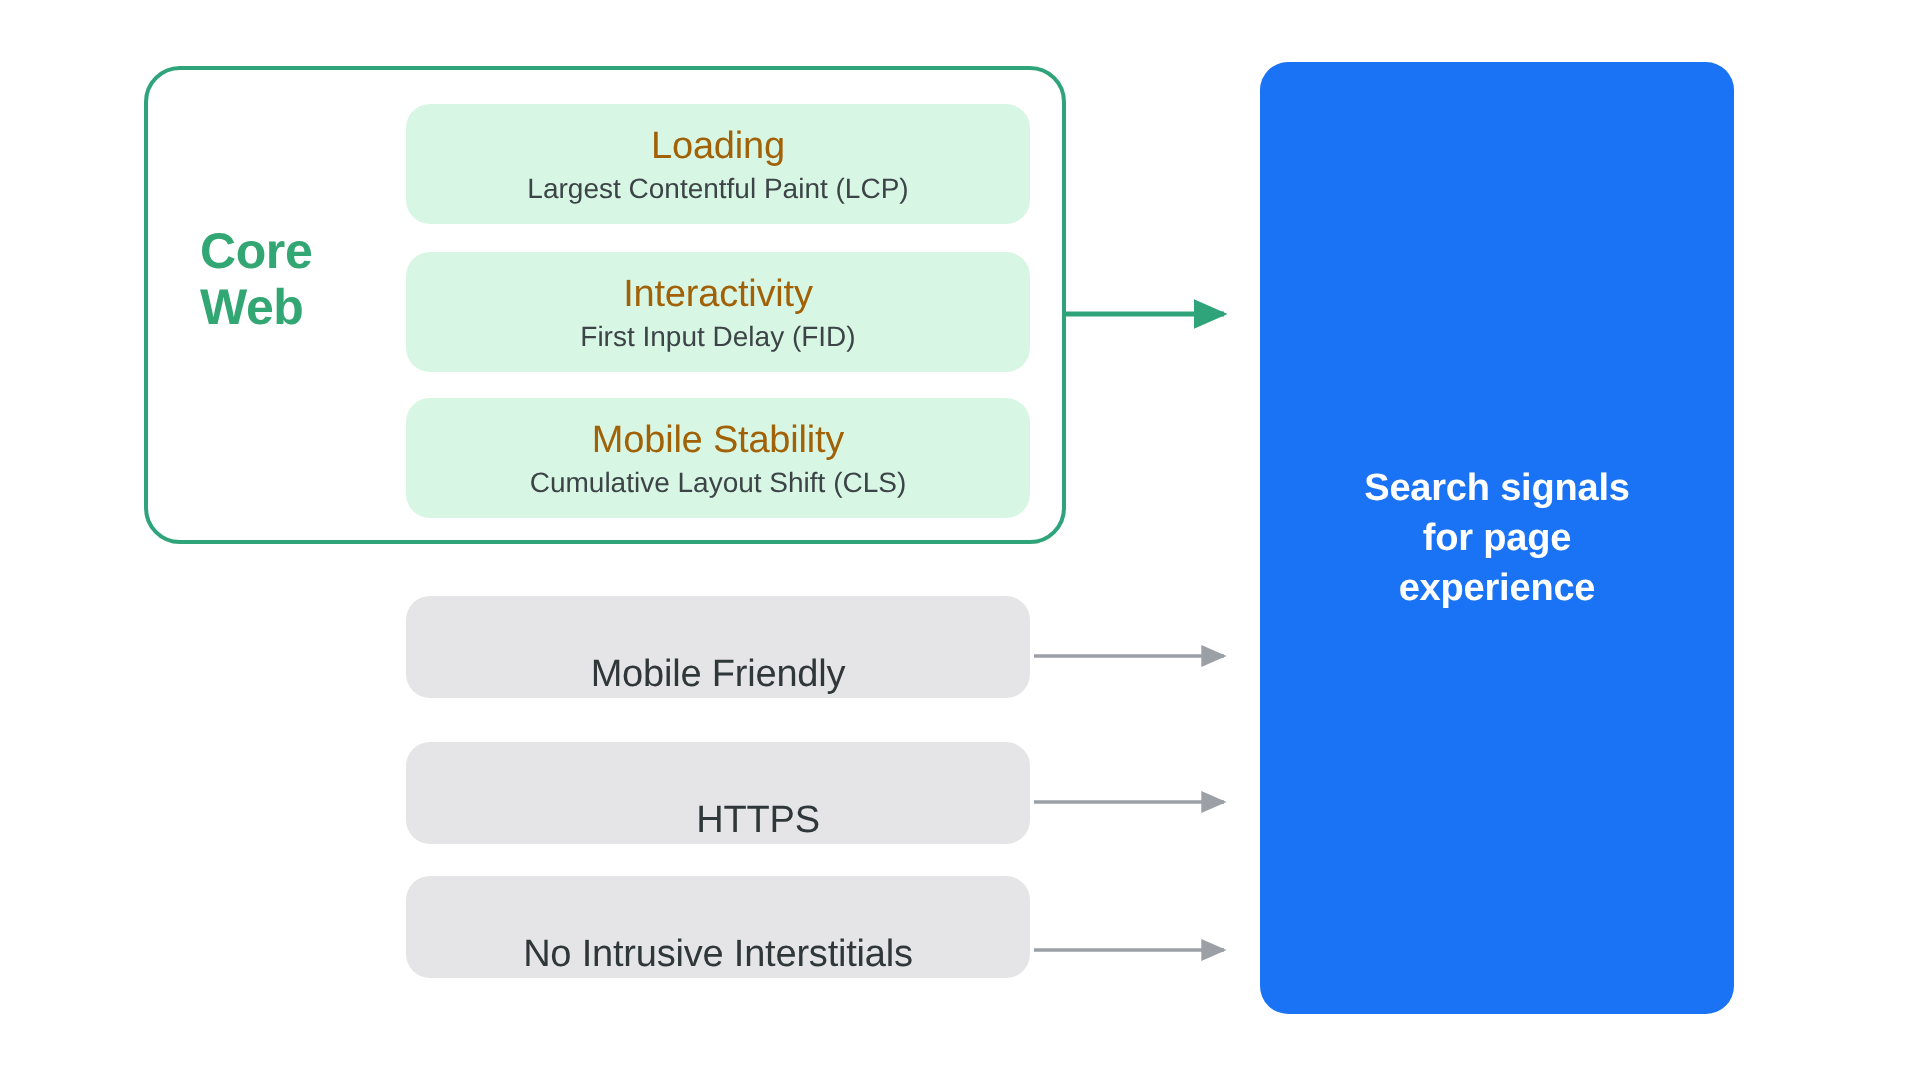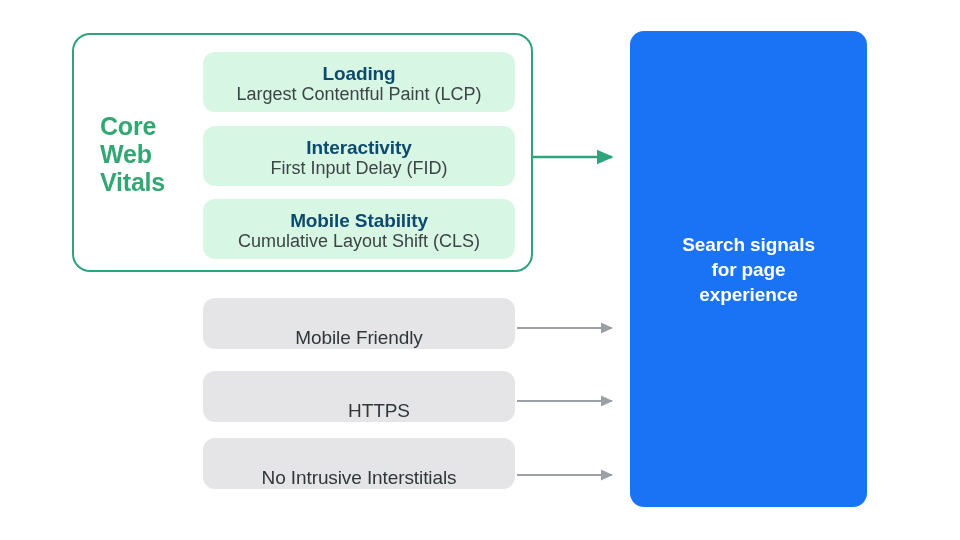--- a/index.html
+++ b/index.html
@@ -60,30 +60,30 @@
     display: flex;
     flex-direction: column;
     align-items: center;
     justify-content: center;
   }
   .metric-card.m1 { top: 52px; }
   .metric-card.m2 { top: 126px; }
   .metric-card.m3 { top: 199px; }
 
   .metric-title {
-    color: #0c4a6e;
+    color: #a16207;
     font-size: 19px;
-    font-weight: bold;
+    font-weight: normal;
     line-height: 22px;
     letter-spacing: -0.1px;
     text-align: center;
   }
   .metric-sub {
     color: #3c4447;
-    font-size: 18px;
+    font-size: 14px;
     font-weight: normal;
     line-height: 16px;
     margin-top: 1px;
   }
 
   
   .signal-card {
     position: absolute;
     left: 203px;
     width: 312px;
@@ -144,21 +144,20 @@
 </head>
 <body>
 
 <div id="stage">
 
   <div class="cwv-container"></div>
 
   <div class="cwv-label">
     <span>Core</span>
     <span>Web</span>
-    <span>Vitals</span>
   </div>
 
   <div class="metric-card m1">
     <div class="metric-title">Loading</div>
     <div class="metric-sub">Largest Contentful Paint (LCP)</div>
   </div>
 
   <div class="metric-card m2">
     <div class="metric-title">Interactivity</div>
     <div class="metric-sub">First Input Delay (FID)</div>

